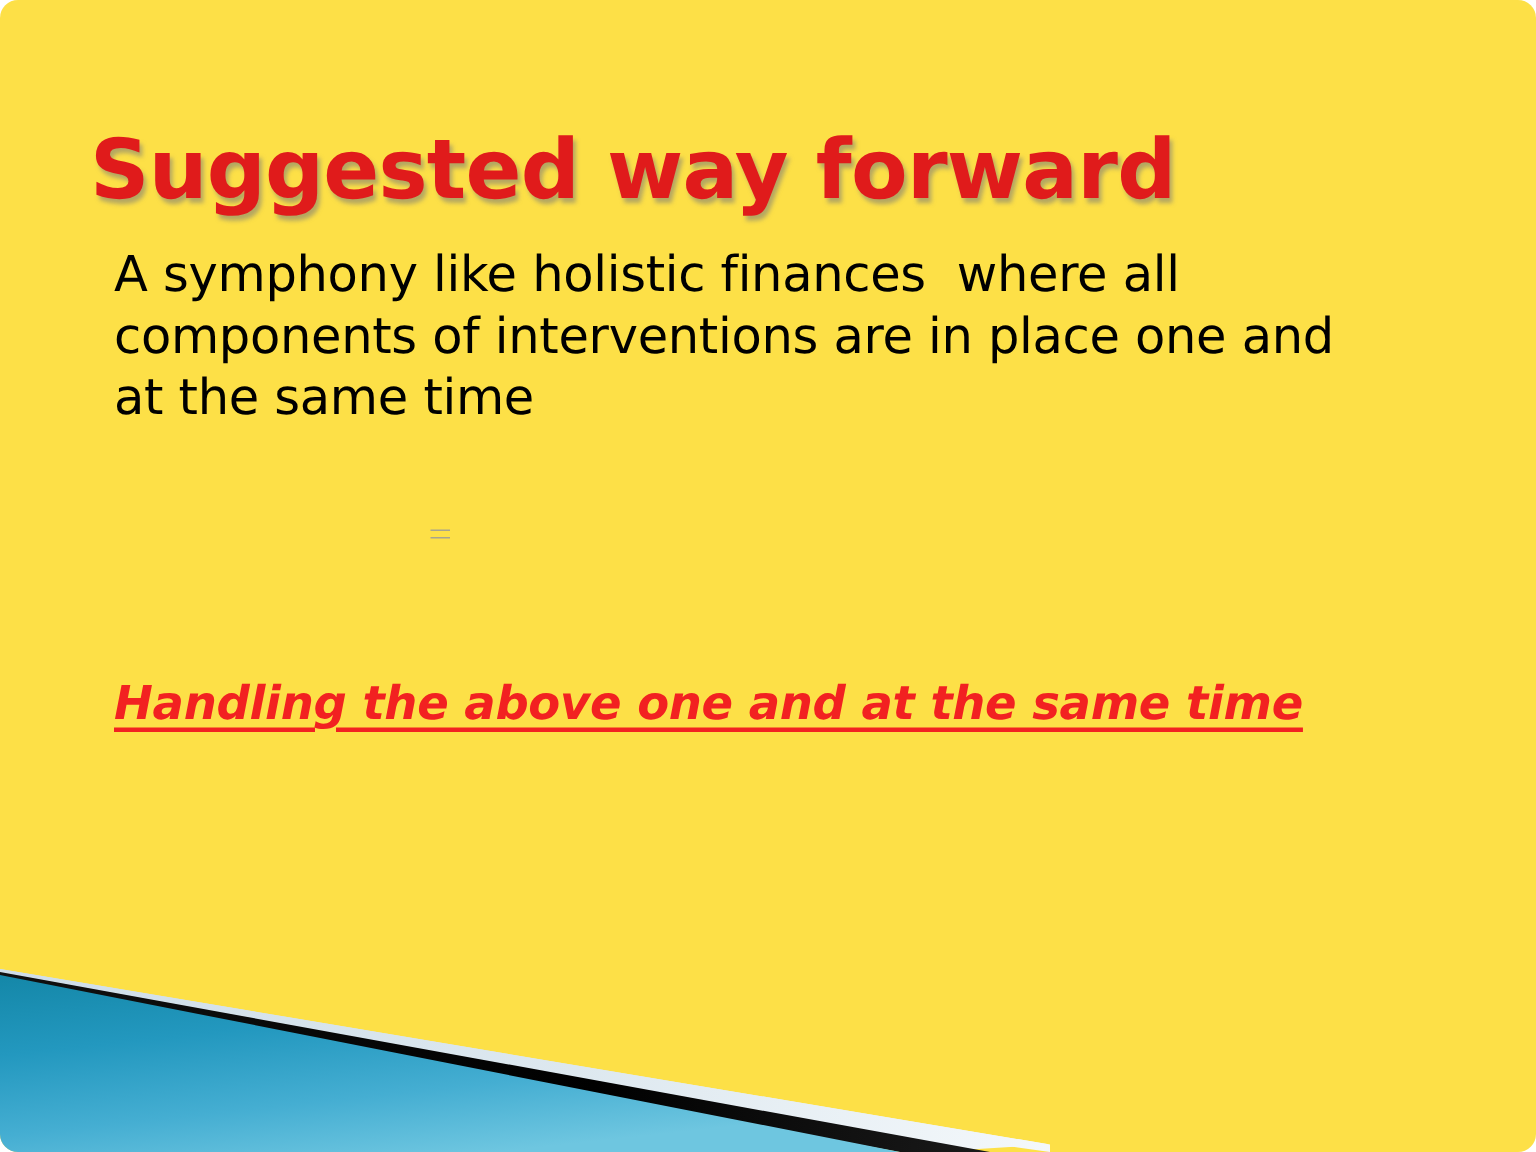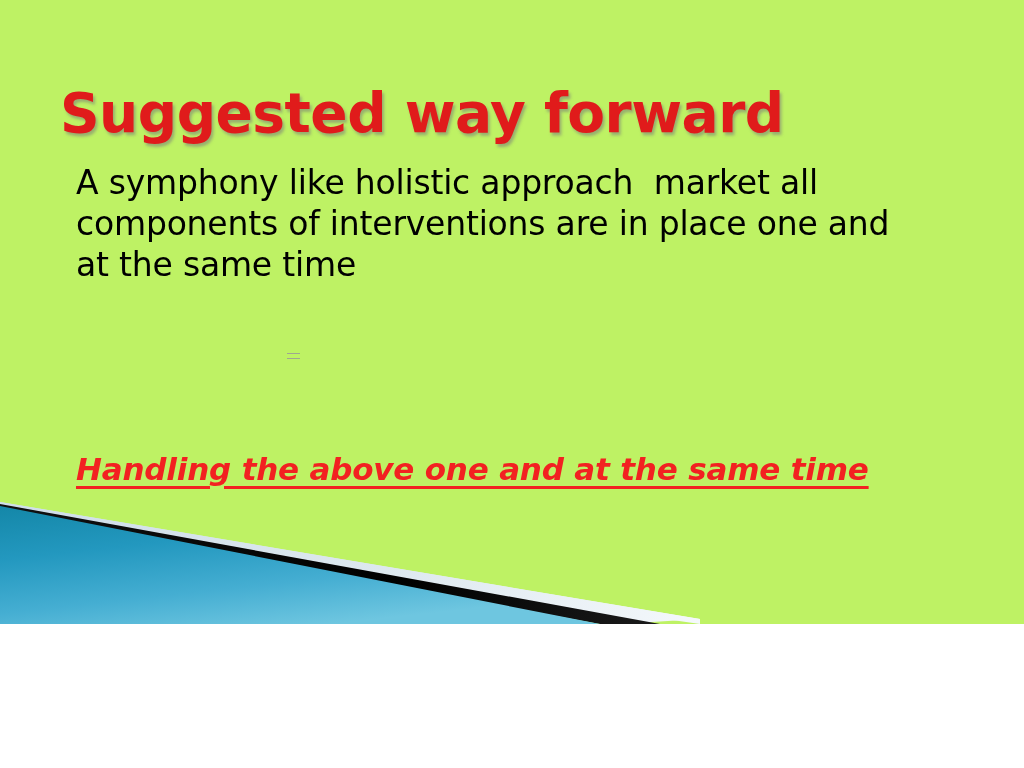--- a/index.html
+++ b/index.html
@@ -10,23 +10,24 @@
   body {
     width: 1024px;
     height: 768px;
     overflow: hidden;
     font-family: "DejaVu Sans", sans-serif;
   }
 
   #slide {
     position: relative;
     width: 1024px;
-    height: 624px;
-    background: #bef264;
+    height: 768px;
+    background: #fde047;
     overflow: hidden;
+    border-radius: 12px;
   }
 
   
   #slide-title {
     position: absolute;
     left: 60px;
     top: 48px;
     width: 900px;
     font-family: "DejaVu Sans", sans-serif;
     font-size: 55px;
@@ -114,21 +115,21 @@
 </style>
 </head>
 <body>
 
 <div id="slide">
 
   <h1 id="slide-title">Suggested way forward</h1>
 
   <div id="body-block">
 
-    <p class="para" id="para-one">A symphony like holistic approach  market all components of interventions are in place one and at the same time</p>
+    <p class="para" id="para-one">A symphony like holistic finances  where all components of interventions are in place one and at the same time</p>
 
     <div id="para-spacer"></div>
 
     <p class="para" id="para-two">
       <span id="edit-artifact"></span>
     </p>
 
     <p id="emphasis-line">Handling the above one and at the same time</p>
 
   </div>

